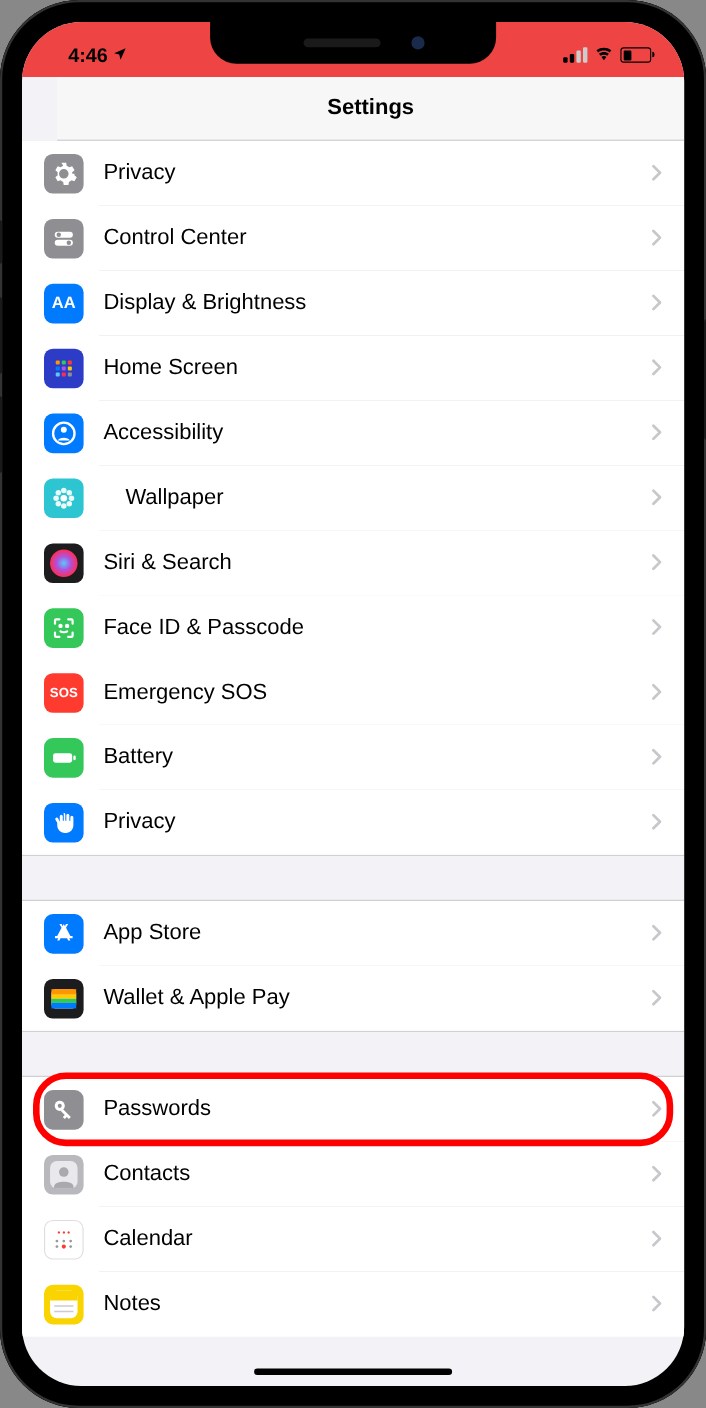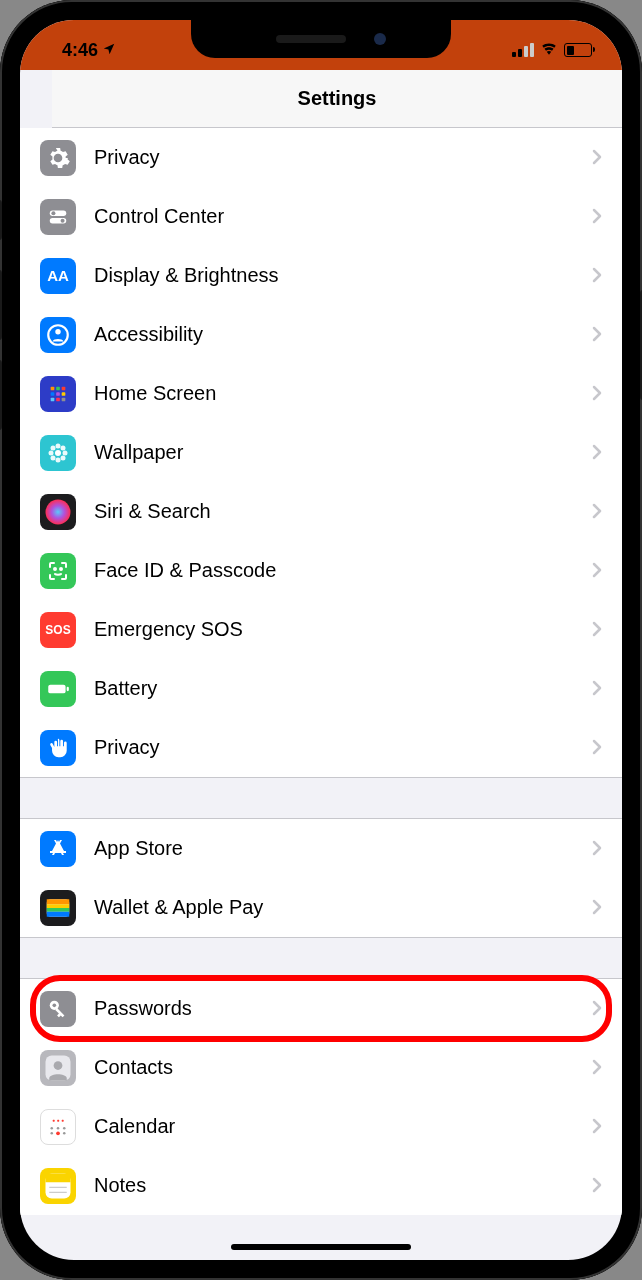--- a/index.html
+++ b/index.html
@@ -65,21 +65,21 @@
     .side-btn.mute { left: -4px; top: 200px; width: 6px; height: 40px; }
     .side-btn.vol1 { left: -4px; top: 270px; width: 6px; height: 70px; }
     .side-btn.vol2 { left: -4px; top: 360px; width: 6px; height: 70px; }
     .side-btn.power { right: -4px; top: 290px; width: 6px; height: 110px; }
     .status-bar {
       height: 50px;
       display: flex;
       align-items: center;
       padding: 0 30px;
       padding-top: 10px;
-      background: #c2410c;
+      background: #ef4444;
       position: relative;
     }
     .status-left {
       display: flex;
       align-items: center;
       gap: 4px;
       font-size: 18px;
       font-weight: 600;
       position: absolute;
       left: 42px;
@@ -303,54 +303,54 @@
             <div class="icon-box" style="background: rgb(0, 122, 255);">
               <span style="font-size:15px;font-weight:700;">AA</span>
             </div>
             <div class="row-label">Display &amp; Brightness</div>
             <div class="chevron"><svg width="10" height="16" viewBox="0 0 10 16" fill="none" stroke="#c7c7cc" stroke-width="2.5" stroke-linecap="round" stroke-linejoin="round">
                 <path d="M2 2l6 6-6 6"></path>
               </svg></div>
             <div class="list-row-divider"></div>
           </div>
           <div class="list-row" style="position: relative;">
-            <div class="icon-box" style="background: rgb(0, 122, 255);">
-              <svg viewBox="0 0 24 24" width="26" height="26" fill="none" stroke="#fff" stroke-width="2">
-                <circle cx="12" cy="12" r="9"></circle>
-                <circle cx="12" cy="9" r="2.5" fill="#fff" stroke="none"></circle>
-                <path d="M7 18c1-3 9-3 10 0" fill="#fff" stroke="none"></path>
-              </svg>
-            </div>
-            <div class="row-label">Accessibility</div>
-            <div class="chevron"><svg width="10" height="16" viewBox="0 0 10 16" fill="none" stroke="#c7c7cc" stroke-width="2.5" stroke-linecap="round" stroke-linejoin="round">
-                <path d="M2 2l6 6-6 6"></path>
-              </svg></div>
-            <div class="list-row-divider"></div>
-          </div>
-          <div class="list-row" style="position: relative;">
             <div class="icon-box" style="background: rgb(45, 60, 199);">
               <svg viewBox="0 0 24 24" width="22" height="22">
                 <rect x="4" y="4" width="4" height="4" rx="1" fill="#ff9500"></rect>
                 <rect x="10" y="4" width="4" height="4" rx="1" fill="#34c759"></rect>
                 <rect x="16" y="4" width="4" height="4" rx="1" fill="#ff3b30"></rect>
                 <rect x="4" y="10" width="4" height="4" rx="1" fill="#007aff"></rect>
                 <rect x="10" y="10" width="4" height="4" rx="1" fill="#af52de"></rect>
                 <rect x="16" y="10" width="4" height="4" rx="1" fill="#ffcc00"></rect>
                 <rect x="4" y="16" width="4" height="4" rx="1" fill="#5ac8fa"></rect>
                 <rect x="10" y="16" width="4" height="4" rx="1" fill="#ff2d55"></rect>
                 <rect x="16" y="16" width="4" height="4" rx="1" fill="#8e8e93"></rect>
               </svg>
             </div>
             <div class="row-label">Home Screen</div>
             <div class="chevron"><svg width="10" height="16" viewBox="0 0 10 16" fill="none" stroke="#c7c7cc" stroke-width="2.5" stroke-linecap="round" stroke-linejoin="round">
                 <path d="M2 2l6 6-6 6"></path>
               </svg></div>
             <div class="list-row-divider"></div>
           </div>
           <div class="list-row" style="position: relative;">
+            <div class="icon-box" style="background: rgb(0, 122, 255);">
+              <svg viewBox="0 0 24 24" width="26" height="26" fill="none" stroke="#fff" stroke-width="2">
+                <circle cx="12" cy="12" r="9"></circle>
+                <circle cx="12" cy="9" r="2.5" fill="#fff" stroke="none"></circle>
+                <path d="M7 18c1-3 9-3 10 0" fill="#fff" stroke="none"></path>
+              </svg>
+            </div>
+            <div class="row-label">Accessibility</div>
+            <div class="chevron"><svg width="10" height="16" viewBox="0 0 10 16" fill="none" stroke="#c7c7cc" stroke-width="2.5" stroke-linecap="round" stroke-linejoin="round">
+                <path d="M2 2l6 6-6 6"></path>
+              </svg></div>
+            <div class="list-row-divider"></div>
+          </div>
+          <div class="list-row" style="position: relative; gap: 20px;">
             <div class="icon-box" style="background: rgb(45, 197, 209);">
               <svg viewBox="0 0 24 24" width="24" height="24" fill="#fff">
                 <circle cx="12" cy="12" r="3"></circle>
                 <circle cx="12" cy="5" r="2.5" opacity=".9"></circle>
                 <circle cx="12" cy="19" r="2.5" opacity=".9"></circle>
                 <circle cx="5" cy="12" r="2.5" opacity=".9"></circle>
                 <circle cx="19" cy="12" r="2.5" opacity=".9"></circle>
                 <circle cx="7" cy="7" r="2.5" opacity=".9"></circle>
                 <circle cx="17" cy="7" r="2.5" opacity=".9"></circle>
                 <circle cx="7" cy="17" r="2.5" opacity=".9"></circle>

